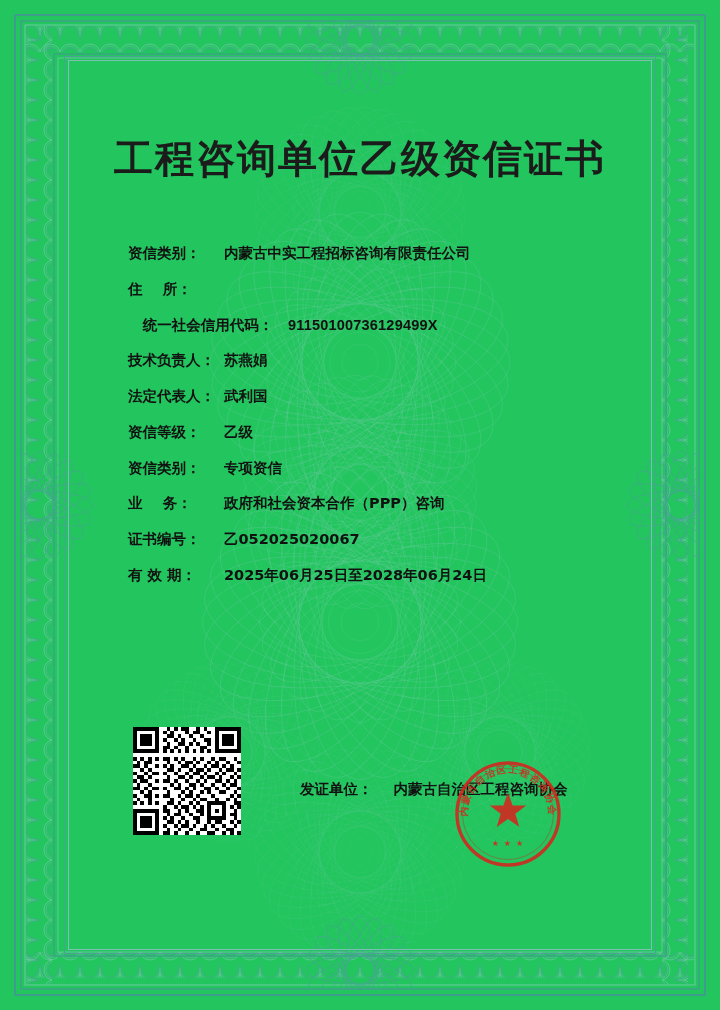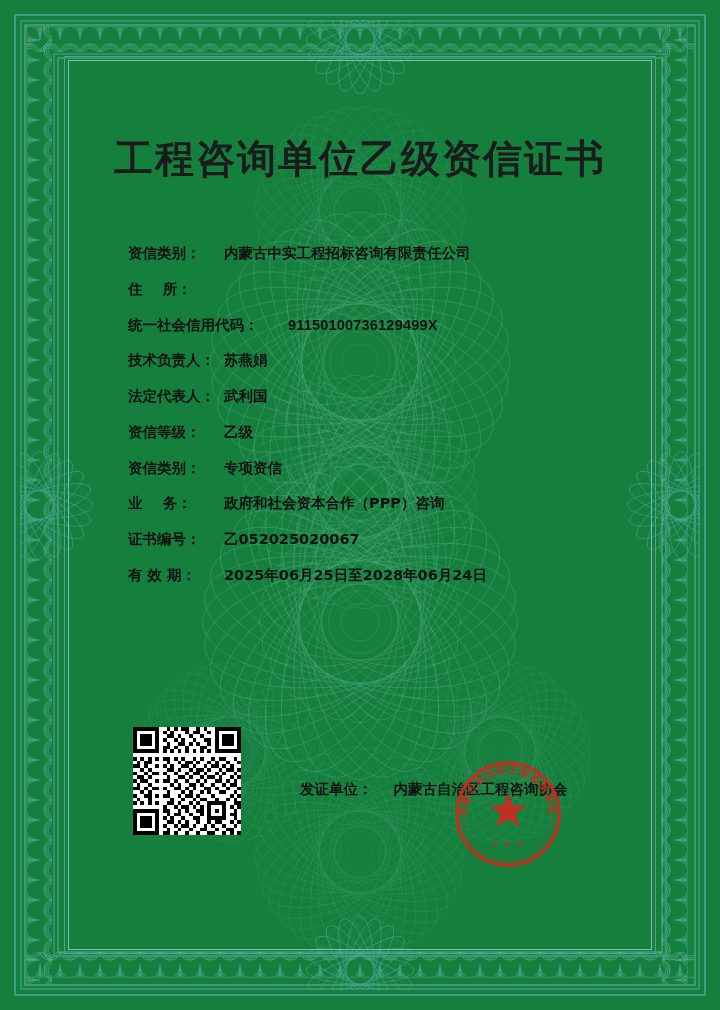--- a/index.html
+++ b/index.html
@@ -11,21 +11,21 @@
     width: 720px;
     height: 1010px;
     overflow: hidden;
     font-family: "DejaVu Sans", "Liberation Sans", sans-serif;
   }
 
   .certificate {
     position: relative;
     width: 720px;
     height: 1010px;
-    background: #15803d;
+    background: #22c55e;
     overflow: hidden;
   }
 
   
   .border-outer {
     position: absolute;
     left: 14px;
     top: 14px;
     right: 14px;
     bottom: 14px;
@@ -105,21 +105,21 @@
     line-height: 1.5;
   }
 
   .field-label {
     flex: 0 0 auto;
     white-space: pre;
     font-weight: bold;
     color: #111;
   }
   .field-label.w-short { width: 96px; }
-  .field-label.w-long  { width: 160px; }
+  .field-label.w-long  { width: 160px; text-align: center; }
 
   .field-value {
     flex: 1 1 auto;
     font-weight: bold;
     color: #111;
     word-break: break-all;
   }
   .field-value.latin {
     font-family: Liberation Sans, sans-serif;
     letter-spacing: 0.2px;

